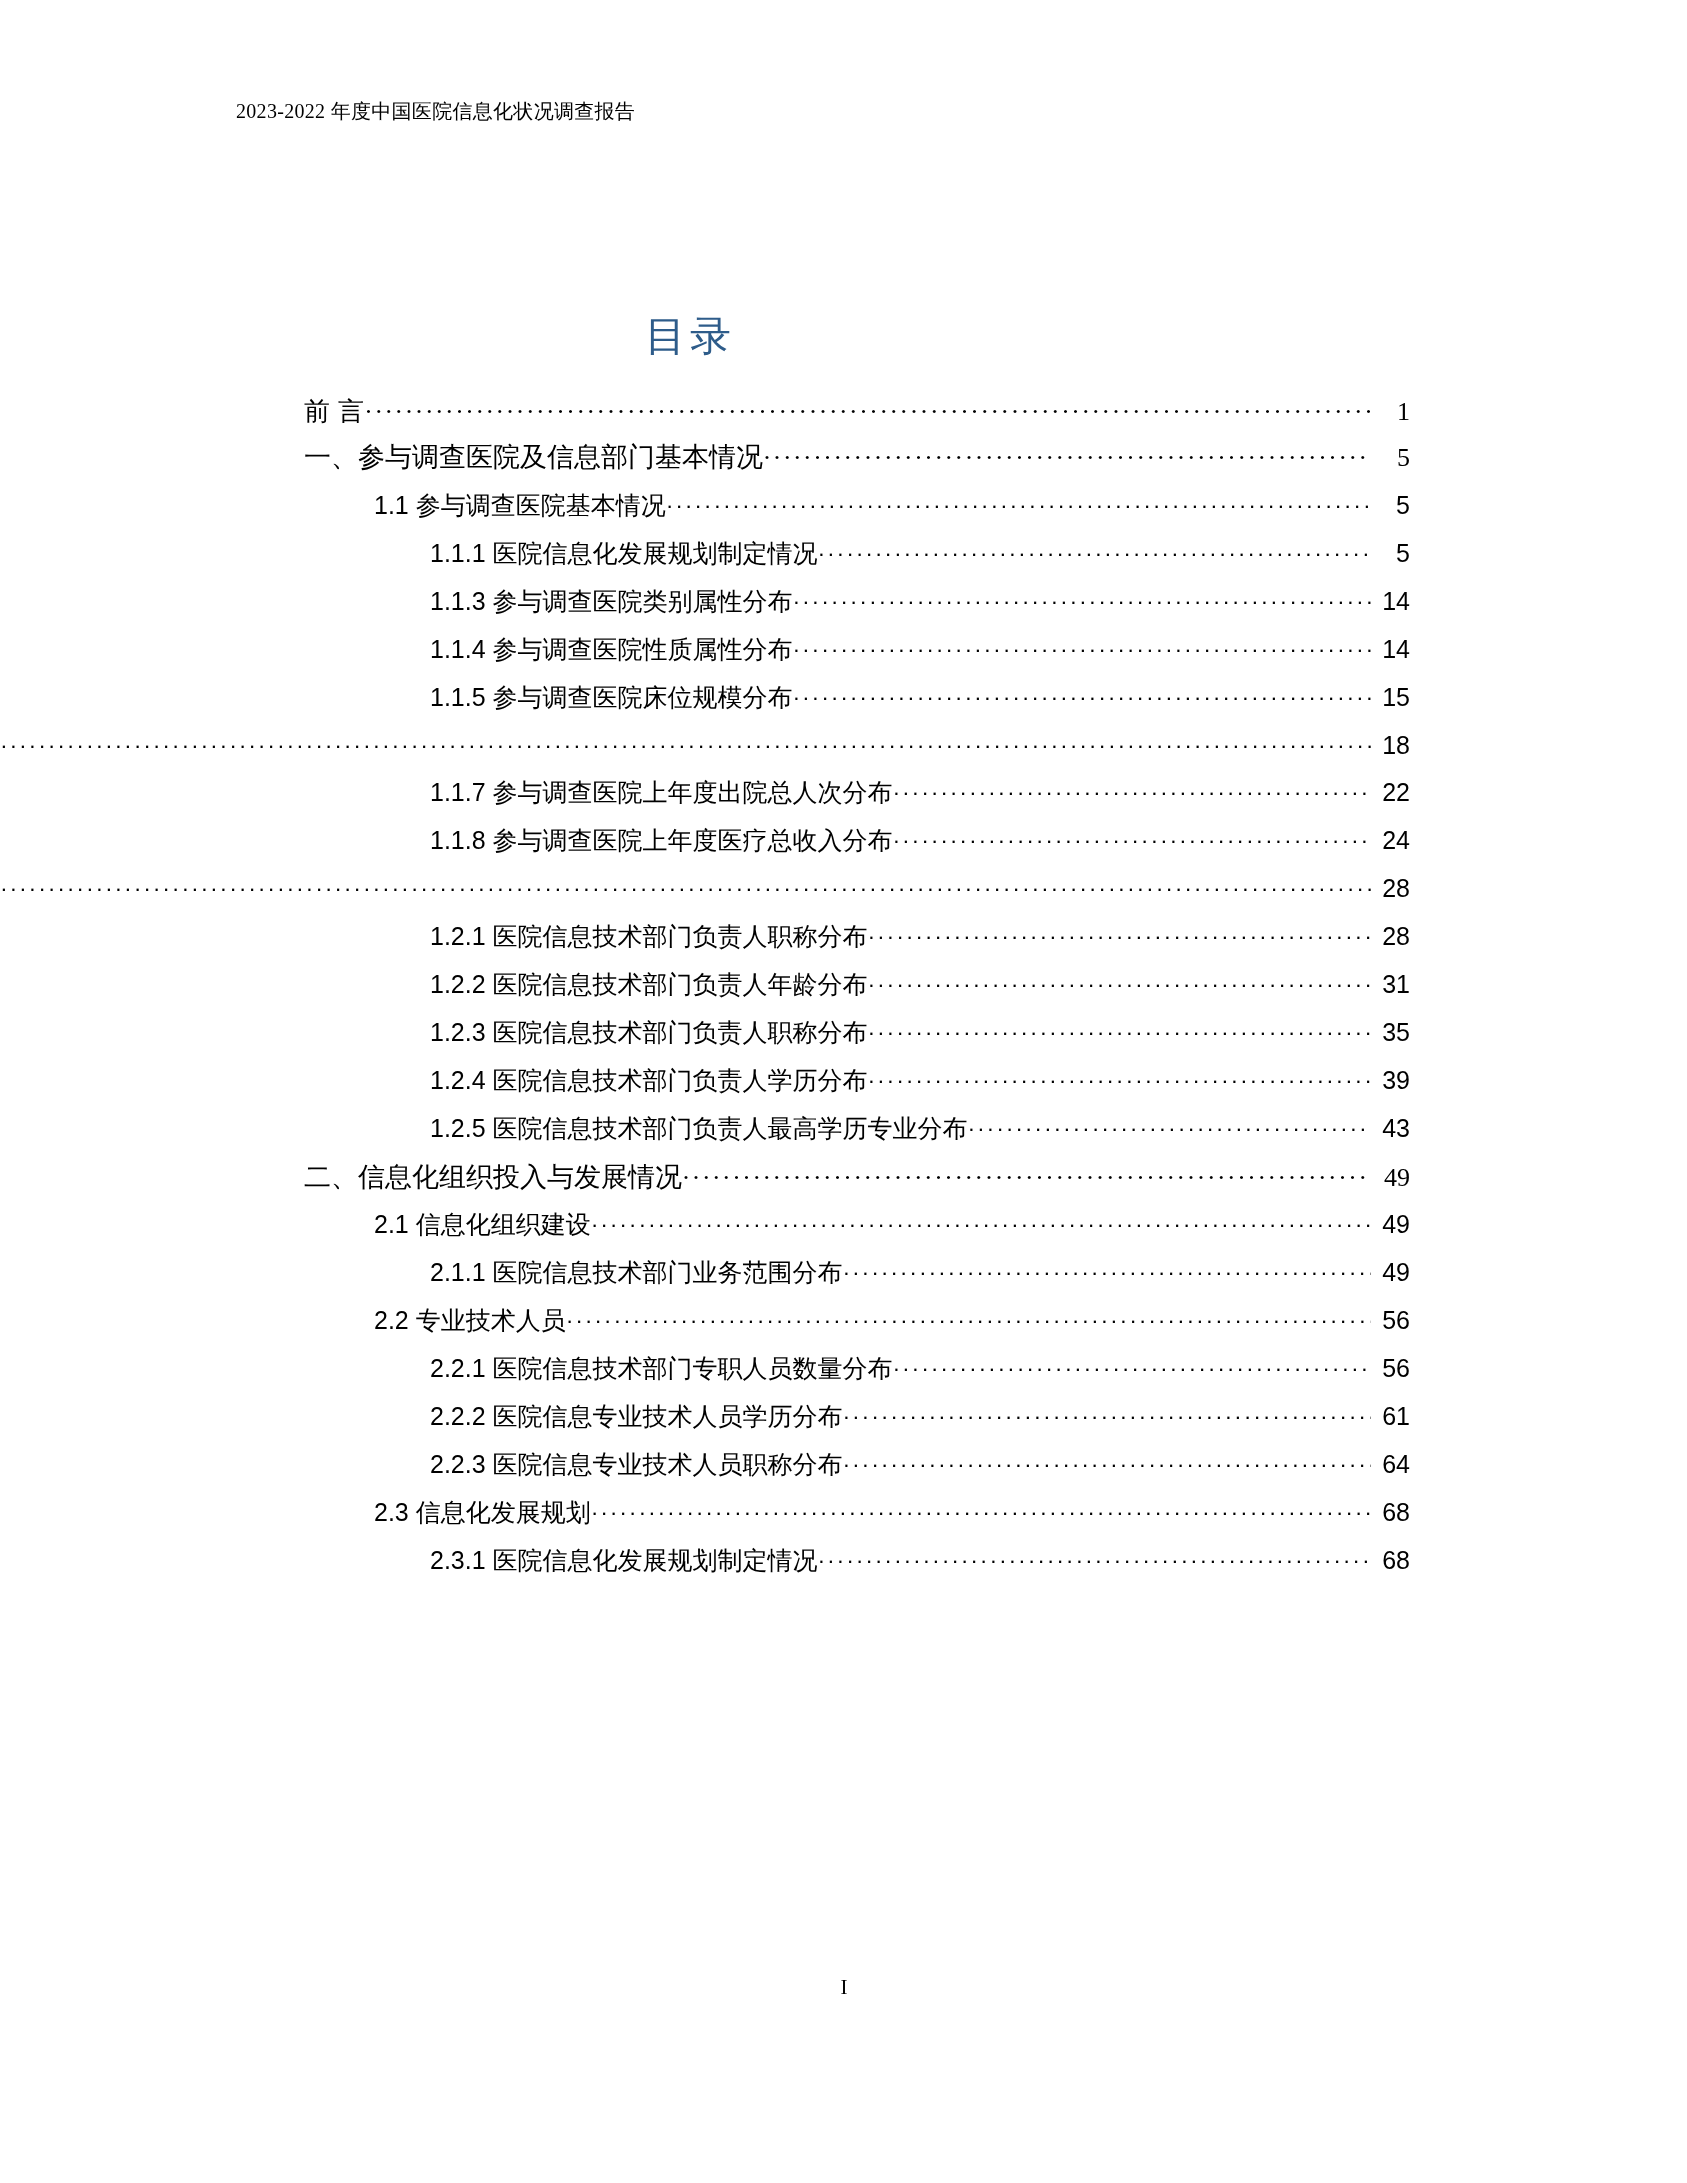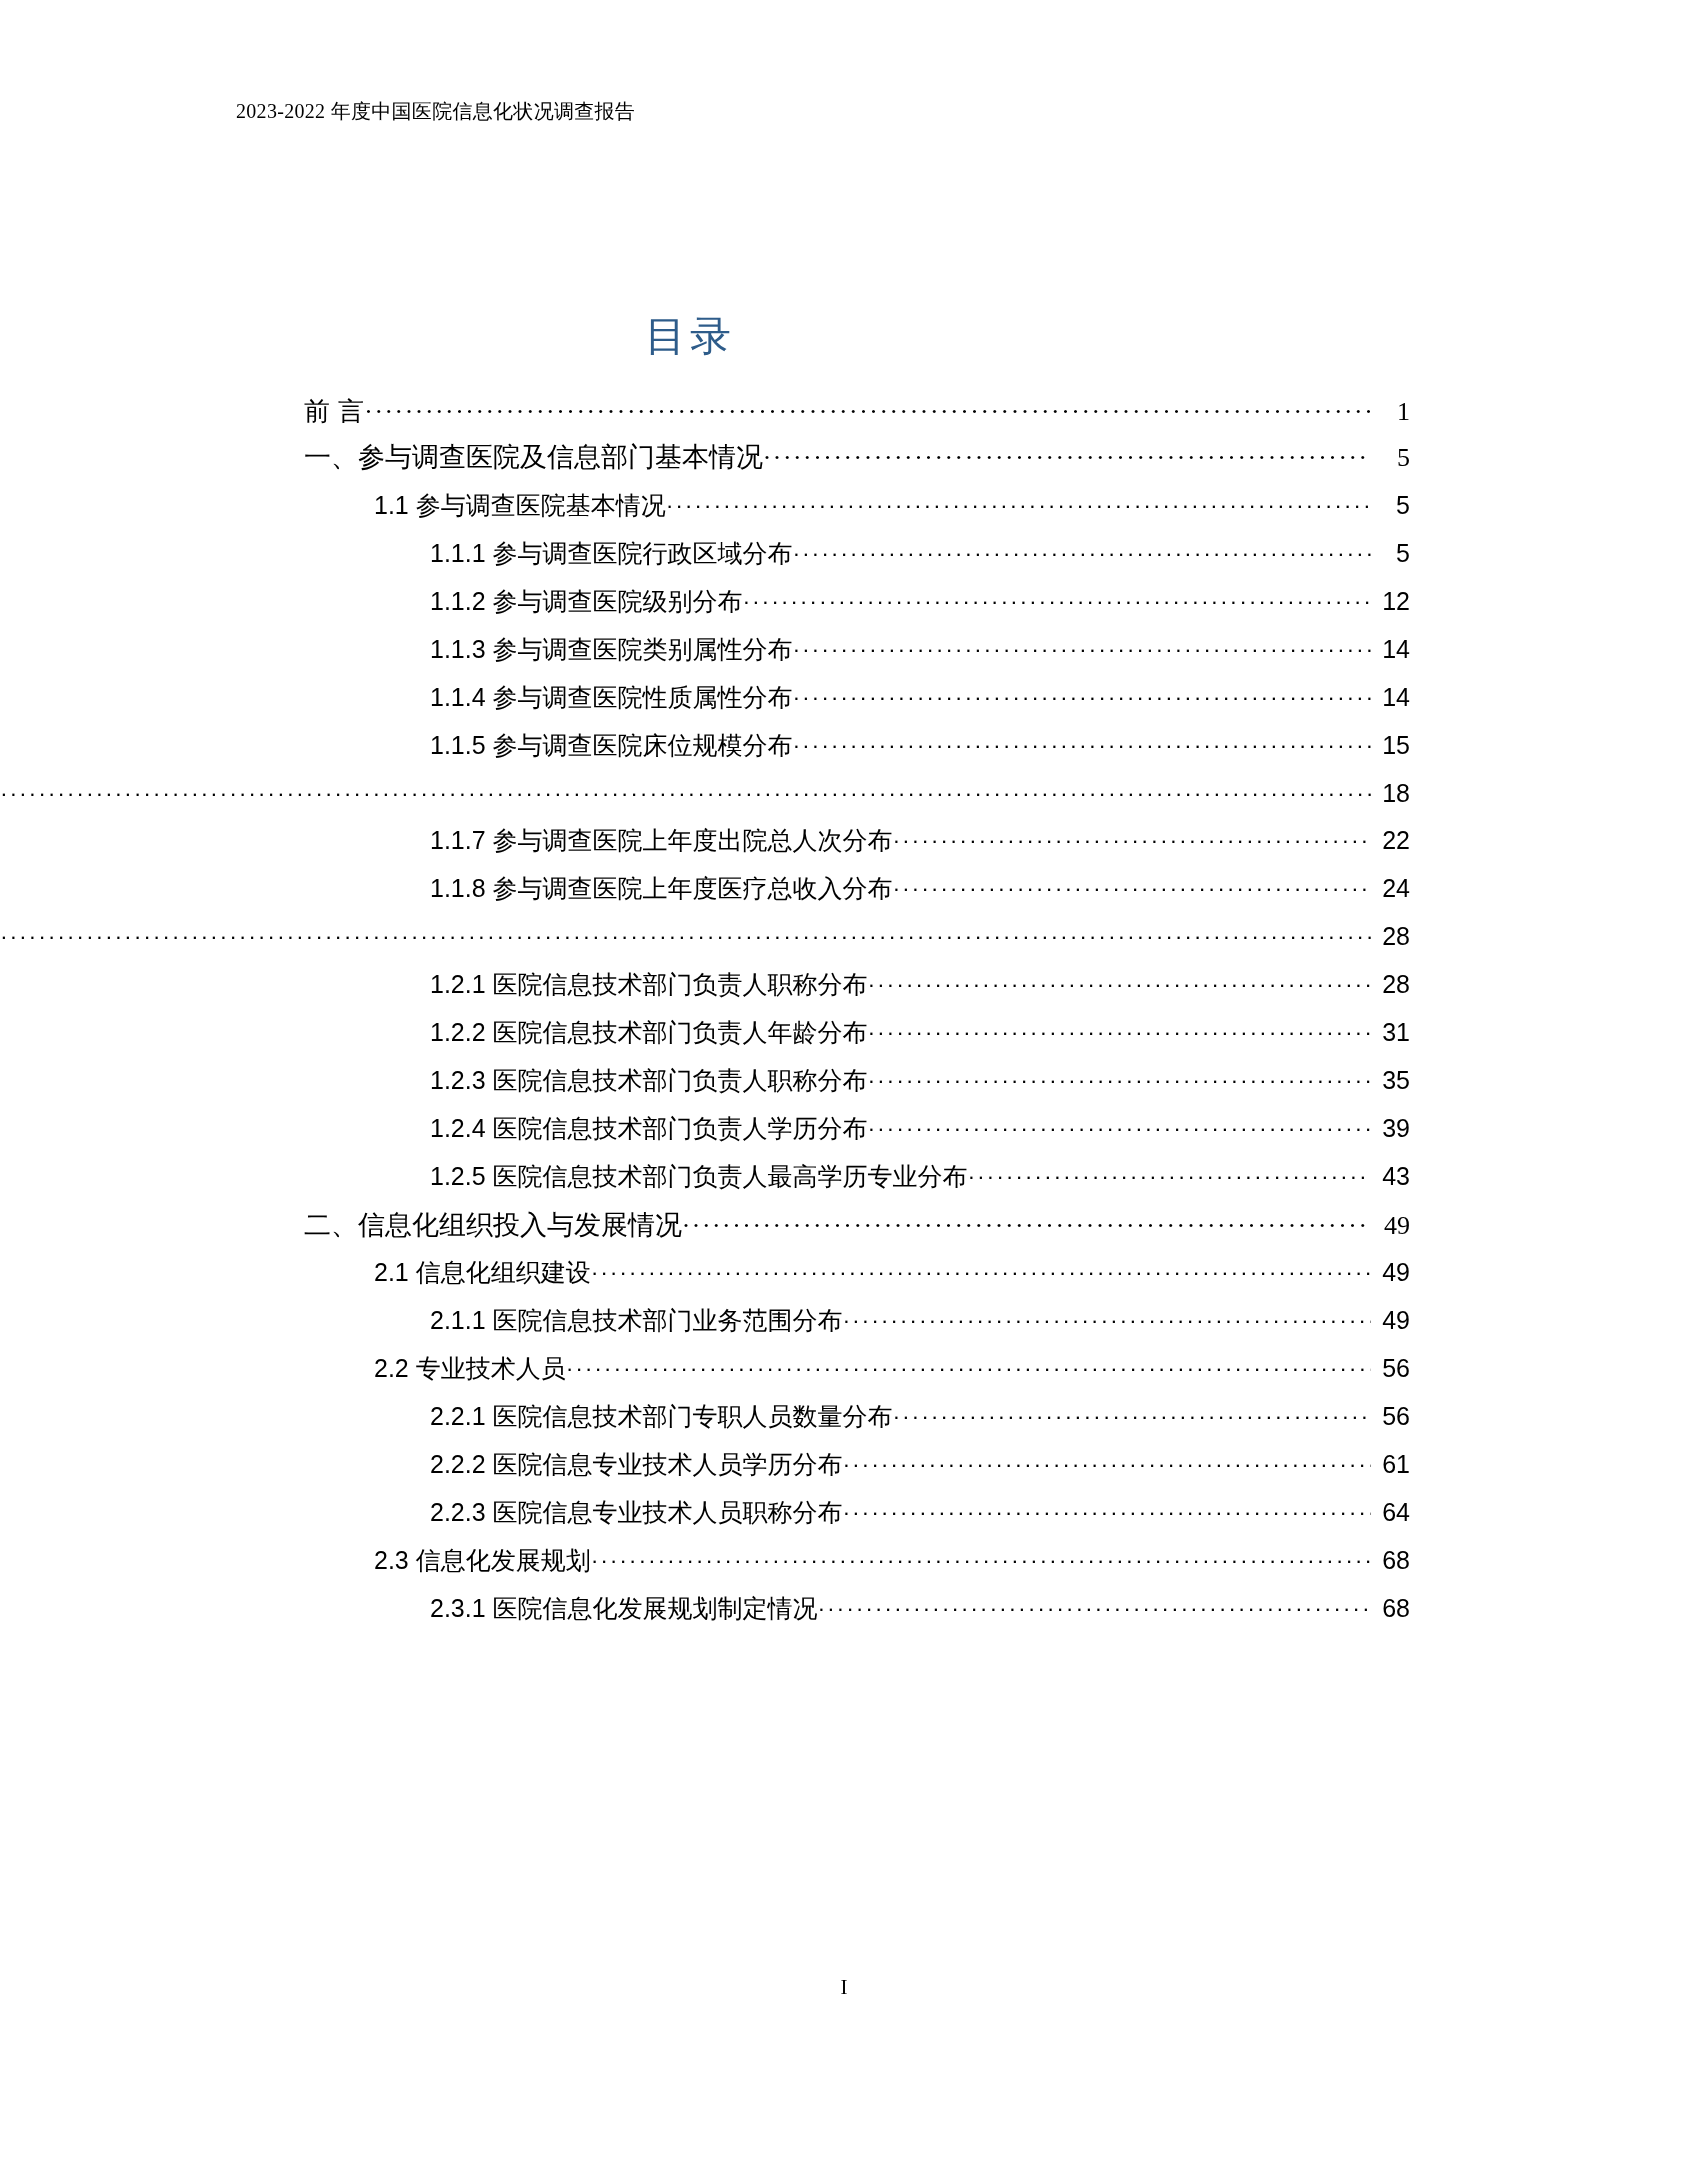--- a/index.html
+++ b/index.html
@@ -160,28 +160,23 @@
         <span class="toc-label">一、参与调查医院及信息部门基本情况</span>
         <span class="toc-leader"></span>
         <span class="toc-page">5</span>
       </div>
       <div class="toc-row lvl-2">
         <span class="toc-label">1.1 参与调查医院基本情况</span>
         <span class="toc-leader"></span>
         <span class="toc-page">5</span>
       </div>
       <div class="toc-row lvl-3">
-        <span class="toc-label">1.1.1 参与调查医院行政区域分布</span>
+        <span class="toc-label">1.1.1 医院信息化发展规划制定情况</span>
         <span class="toc-leader"></span>
         <span class="toc-page">5</span>
-      </div>
-      <div class="toc-row lvl-3">
-        <span class="toc-label">1.1.2 参与调查医院级别分布</span>
-        <span class="toc-leader"></span>
-        <span class="toc-page">12</span>
       </div>
       <div class="toc-row lvl-3">
         <span class="toc-label">1.1.3 参与调查医院类别属性分布</span>
         <span class="toc-leader"></span>
         <span class="toc-page">14</span>
       </div>
       <div class="toc-row lvl-3">
         <span class="toc-label">1.1.4 参与调查医院性质属性分布</span>
         <span class="toc-leader"></span>
         <span class="toc-page">14</span>

